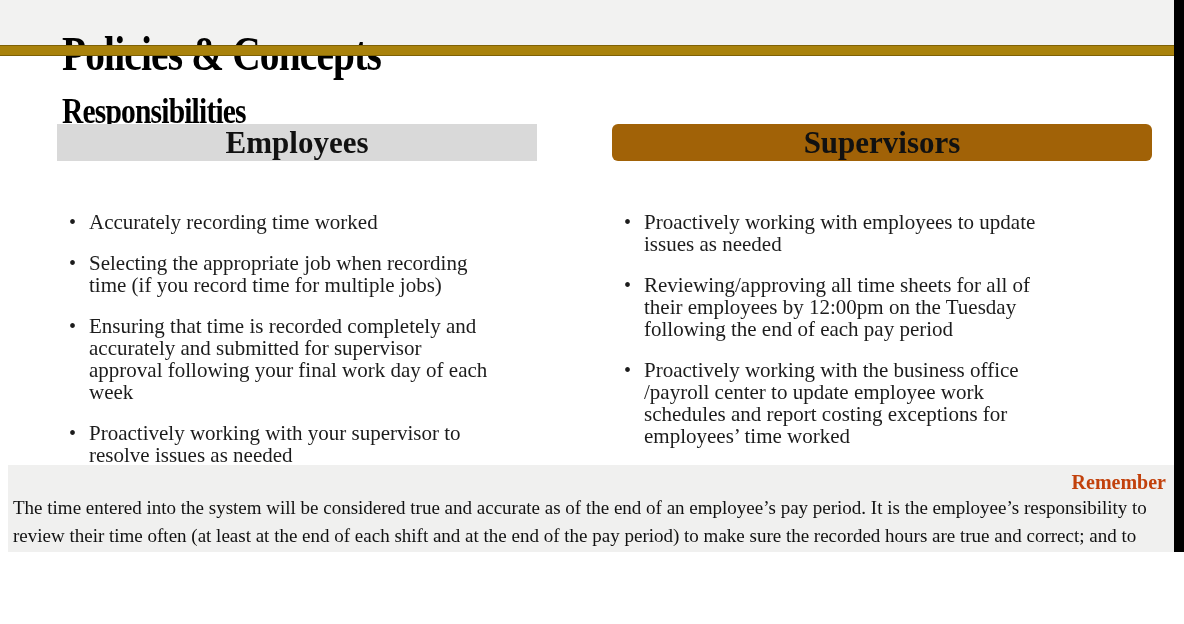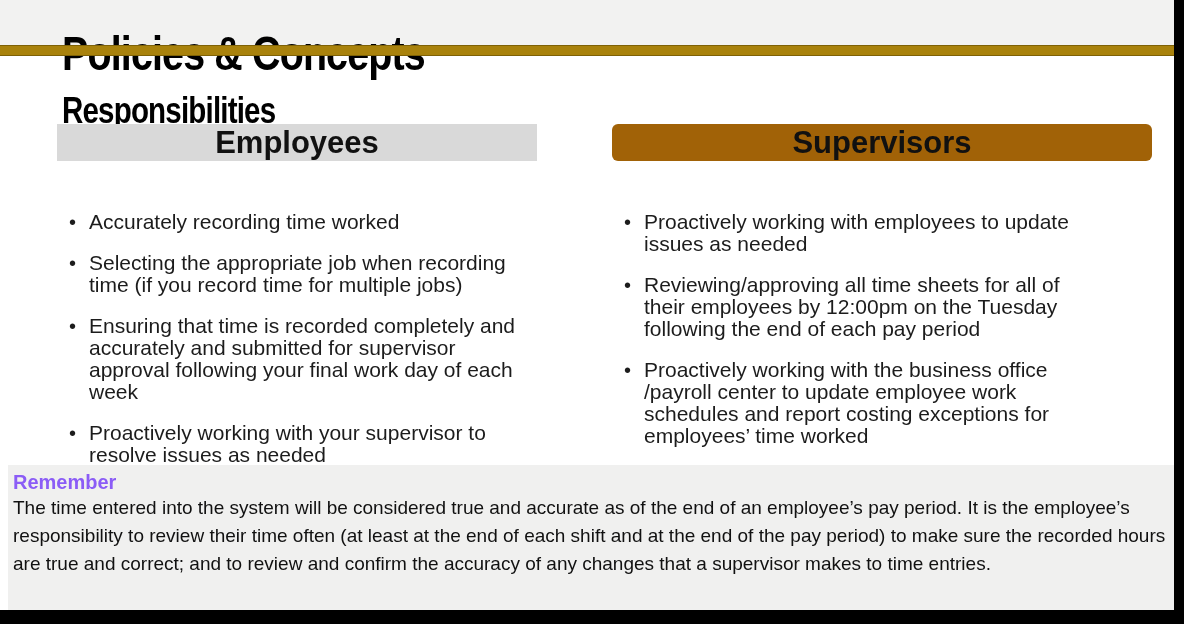--- a/index.html
+++ b/index.html
@@ -1,19 +1,19 @@
 <!DOCTYPE html>
 <html><head>
 <meta charset="utf-8">
 <style>
   html,body { margin:0; padding:0; background:#ffffff; }
   .slide {
-    position:relative; width:1184px; height:624px;
+    position:relative; width:1184px; height:552px;
     background:#ffffff; overflow:hidden;
-    font-family:Liberation Sans, sans-serif;
+    font-family:Liberation Serif, serif;
     color:#1f1f1f;
   }
   
   .header-band {
     position:absolute; left:0; top:0; width:1184px; height:45px;
     background:#f2f2f1;
   }
   .page-title {
     position:absolute; left:62px; top:-1px;
     font-size:48px; line-height:46px; font-weight:bold; color:#000;
@@ -59,21 +59,21 @@
     content:"\2022";
     position:absolute; left:12px; top:0;
     font-size:20px;
   }
   
   .remember-panel {
     position:absolute; left:8px; top:465px; width:1166px; height:145px;
     box-sizing:border-box; padding:5px 8px 0 5px;
   }
   .remember-title {
-    text-align:left; font-size:20px; line-height:24px; font-weight:bold; color:#8b5cf6;
+    text-align:right; font-size:20px; line-height:24px; font-weight:bold; color:#c2410c;
   }
   .remember-body {
     font-size:19px; line-height:28px; color:#111;
     white-space:pre-line;
   }
   
   .bottom-bar { position:absolute; left:0; top:610px; width:1184px; height:14px; background:#000; }
   .right-bar  { position:absolute; left:1174px; top:0; width:10px; height:624px; background:#000; }
 </style>
 </head>

